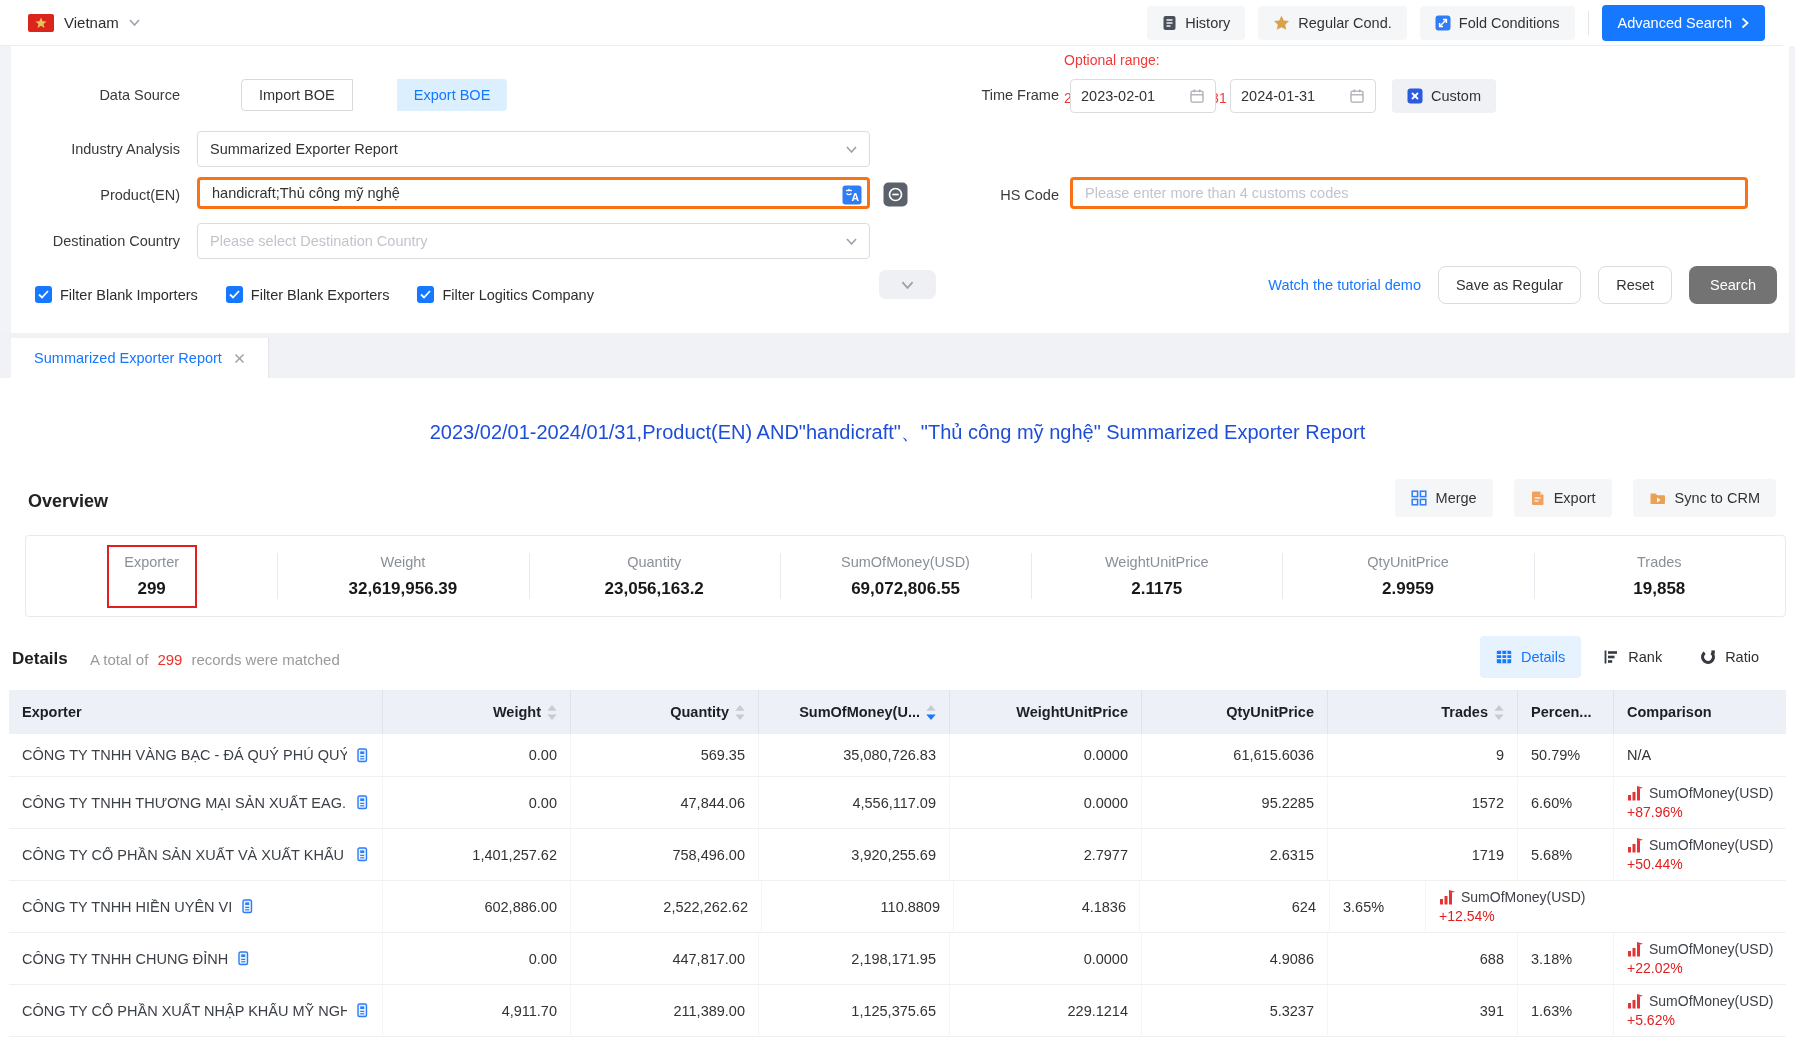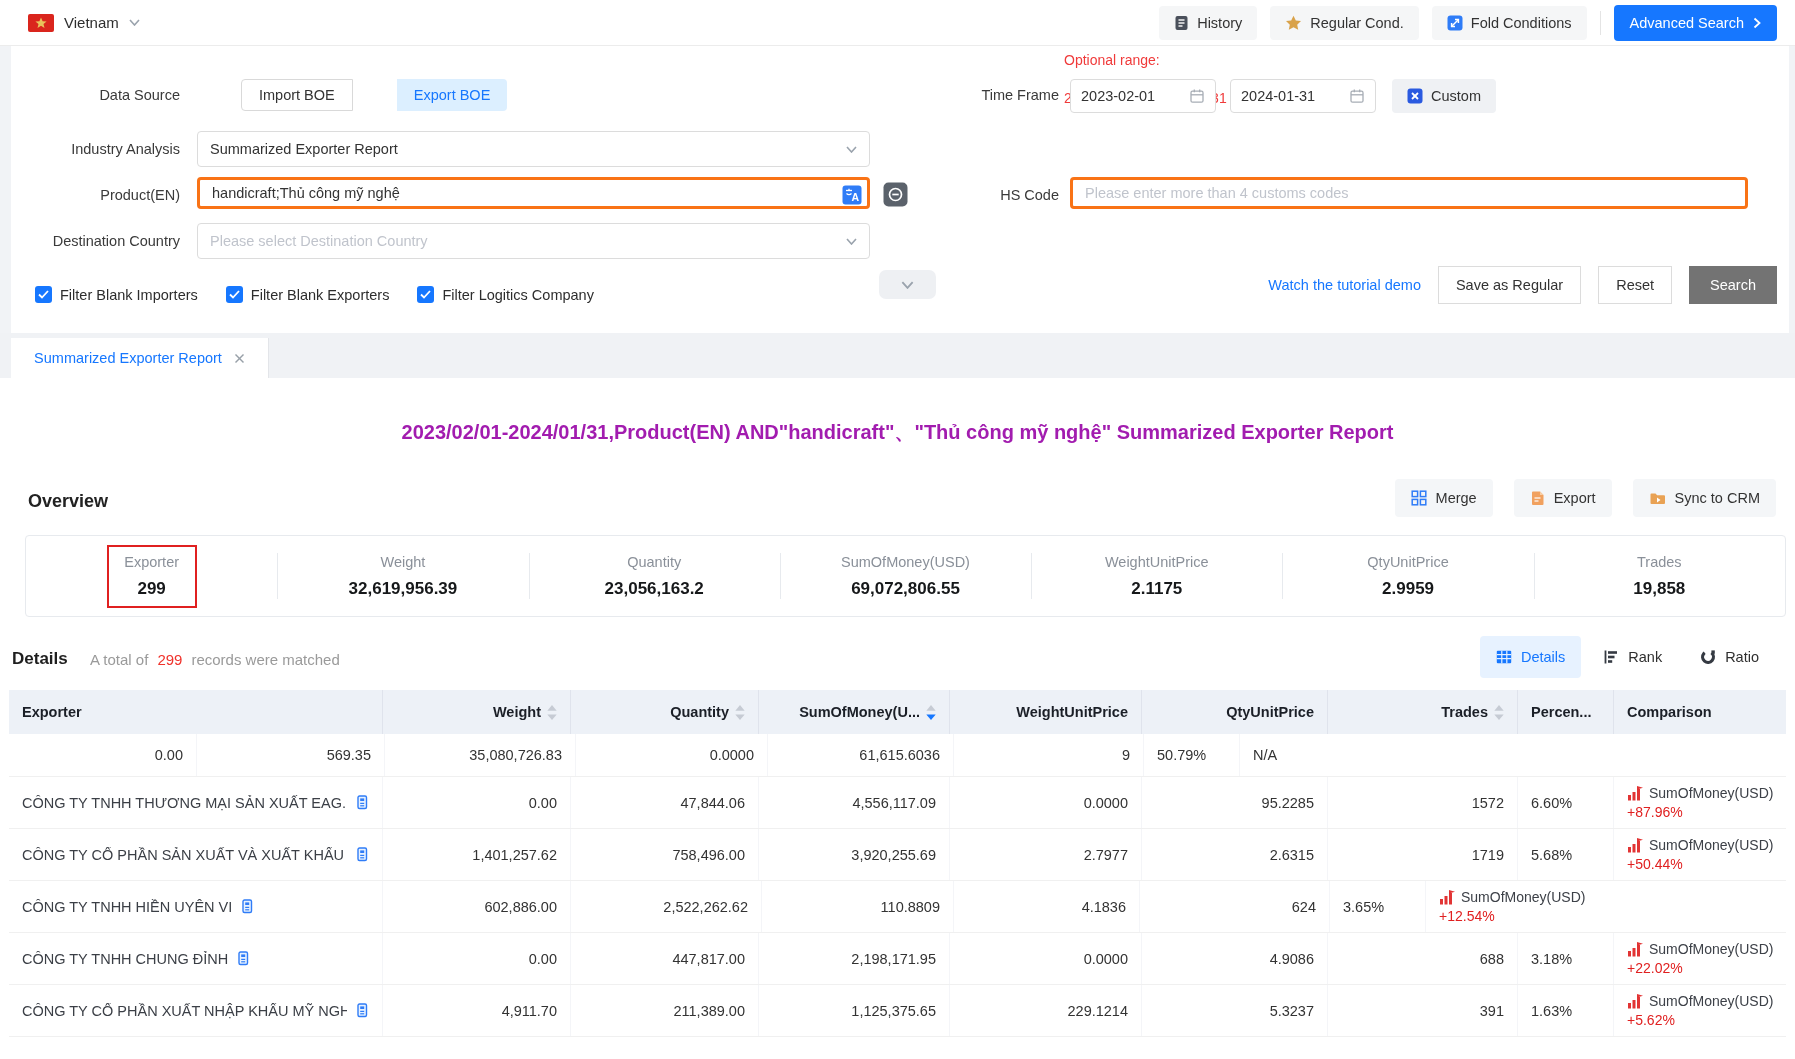--- a/index.html
+++ b/index.html
@@ -8,21 +8,21 @@
     position: relative;
     font-family: "Liberation Sans", sans-serif;
     background: #fff;
     color: #333;
     overflow: hidden;
   }
   svg { display:block; flex-shrink:0; }
 
   
   .topbar {
-    position:absolute; top:0; left:0; right:0; height:46px;
+    position:absolute; top:0; left:0; right:12px; height:46px;
     background:#fff; border-bottom:1px solid #ececec;
     display:flex; align-items:center; padding:0 18px 0 28px;
   }
   .tb-left { display:flex; align-items:center; gap:10px; cursor:pointer; }
   .country-name { font-size:15px; color:#2e2e2e; }
   .tb-right { margin-left:auto; display:flex; align-items:center; gap:13px; }
   .tb-btn {
     display:flex; align-items:center; gap:8px;
     background:#f5f6f7; border-radius:4px; height:34px; padding:0 15px;
     font-size:14.5px; color:#333; cursor:pointer;
@@ -73,36 +73,36 @@
   .checks { position:absolute; left:35px; top:240px; display:flex; gap:28px; align-items:center; }
   .check { display:flex; align-items:center; gap:8px; font-size:14.5px; color:#2d2d2d; cursor:pointer; }
   .cbox { width:17px; height:17px; background:#1677ff; border-radius:3px; display:flex; align-items:center; justify-content:center; }
   .collapse-btn {
     position:absolute; left:879px; top:224px; width:57px; height:29px;
     background:#eef0f3; border-radius:7px; display:flex; align-items:center; justify-content:center; cursor:pointer;
   }
   .form-actions { position:absolute; right:18px; top:220px; display:flex; align-items:center; gap:17px; }
   .tutorial-link { font-size:14.5px; color:#1677ff; cursor:pointer; }
   .btn {
-    height:38px; padding:0 17px; border:1px solid #dcdcdc; border-radius:0; background:#fff;
+    height:38px; padding:0 17px; border:1px solid #dcdcdc; border-radius:8px; background:#fff;
     font-size:14.5px; color:#333; display:flex; align-items:center; cursor:pointer;
   }
   .btn-search { background:#737373; color:#fff; border:none; padding:0 21px; }
 
   
   .tab-strip { position:absolute; top:333px; left:0; right:0; height:45px; background:#f0f2f5; display:flex; align-items:flex-end; }
   .tab {
     margin-left:11px; width:258px; height:40px; background:#fff;
     display:flex; align-items:center; justify-content:center; gap:12px;
     font-size:14.5px; color:#1677ff; border-right:1px solid #e3e5e9; cursor:pointer;
   }
 
   
   .content { position:absolute; top:378px; left:0; right:0; bottom:0; background:#fff; }
-  .report-title { position:absolute; top:41px; left:0; right:0; text-align:center; font-size:20px; font-weight:700; color:#a21caf; }
+  .report-title { position:absolute; top:41px; left:0; right:0; text-align:center; font-size:20px; font-weight:400; color:#1d4ed8; }
   .overview-heading { position:absolute; left:28px; top:113px; font-size:18px; font-weight:700; color:#222; }
   .overview-actions { position:absolute; right:19px; top:101px; display:flex; gap:21px; }
   .ov-btn {
     height:38px; background:#f4f6f8; border-radius:4px;
     display:flex; align-items:center; gap:9px; padding:0 16px; font-size:14.5px; color:#333; cursor:pointer;
   }
   .stats-panel {
     position:absolute; left:25px; right:9px; top:157px; height:82px;
     border:1px solid #e7eaee; border-radius:4px; display:flex; align-items:stretch;
   }
@@ -485,20 +485,26 @@
       </div>
       <div class="th c8">
         <span>Percen...</span>
       </div>
       <div class="th c9">
         <span>Comparison</span>
       </div>
     </div>
 
     <div class="tr tr-s">
+      <div class="td c1">
+        <span class="co-name">CÔNG TY TNHH VÀNG BẠC - ĐÁ QUÝ PHÚ QUÝ</span>
+        <svg width="14" height="15">
+            <use href="#sym-contact"></use>
+          </svg>
+      </div>
       <div class="td c2 num">0.00</div>
       <div class="td c3 num">569.35</div>
       <div class="td c4 num">35,080,726.83</div>
       <div class="td c5 num">0.0000</div>
       <div class="td c6 num">61,615.6036</div>
       <div class="td c7 num">9</div>
       <div class="td c8">50.79%</div>
       <div class="td c9">N/A</div>
     </div>
 

